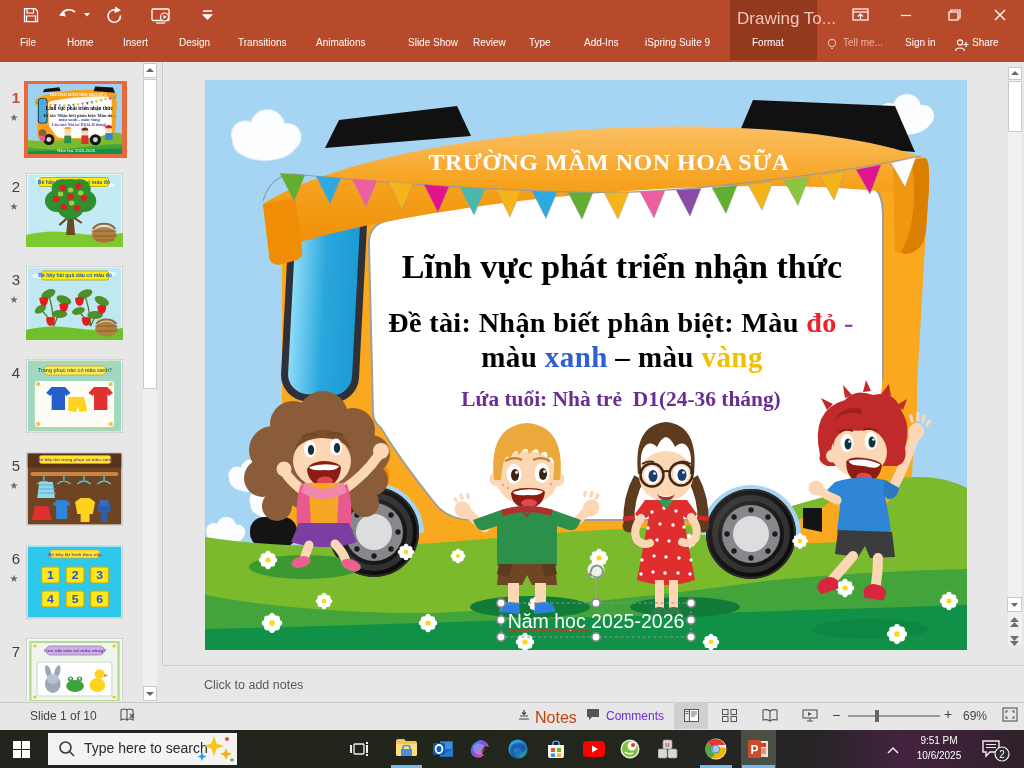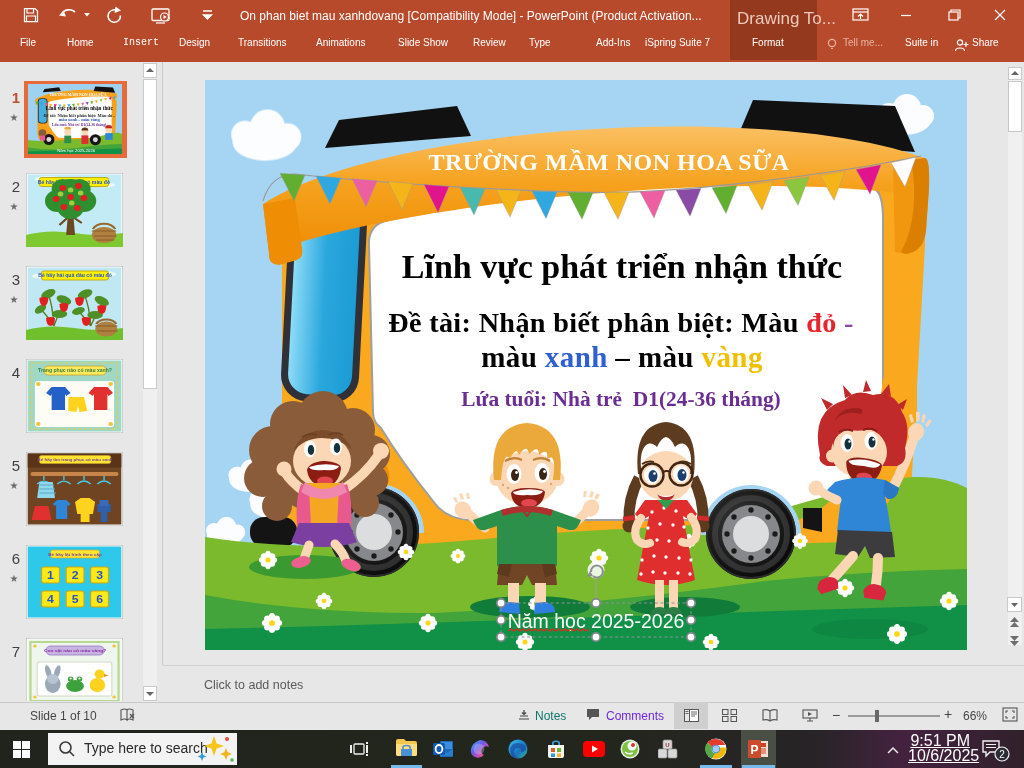--- a/index.html
+++ b/index.html
@@ -27,21 +27,20 @@
   
   #taskbar { position:absolute; left:0; top:730px; width:1024px; height:38px; background:linear-gradient(90deg,#21241c 0%,#23261d 60%,#282427 80%,#44223f 88%,#3a2136 94%,#302129 100%); }
   #searchbox { position:absolute; left:48px; top:733px; width:189px; height:32px; background:#f3f3f3; }
 </style>
 </head>
 <body>
 <div id="app">
 
   <div id="ribbon"></div>
   <div id="ctxtab"></div>
-  <div class="ttl" style="left:240px;">On phan biet mau xanhdovang [Compatibility Mode] - PowerPoint (Product Activation...</div>
   <div class="ttl" style="left:737px; color:#efc9bb; font-size:17px;">Drawing To...</div>
 
   <svg class="abs" style="left:0px;top:3px;" width="215" height="24" viewBox="0 0 215 24">
     <g fill="none" stroke="#fff" stroke-width="1.3">
       <path d="M24.5,5.5 h10.5 l2.5,2.5 v10.5 h-13 v-13 z" stroke-width="1.25"></path>
       <path d="M27,5.5 v4.5 h6.5 v-4.5 M26.5,18.5 v-5.5 h9 v5.5" stroke-width="1.2"></path>
       <path d="M75,9 C 71,5.5 64,6 61.5,11.5" stroke-width="1.7"></path>
       <path d="M117,7.5 a6.2,6.2 0 1 0 3.4,5" stroke-width="1.6"></path>
       <rect x="152" y="6" width="17" height="11.5" rx="1"></rect>
       <path d="M156,20 h9" stroke-width="1.2"></path>
@@ -61,32 +60,32 @@
       <path d="M15.5,13 v-4.5 M13,10.5 l2.5,-2.5 2.5,2.5" stroke-width="1.1"></path>
       <path d="M56,9.5 h10"></path>
       <rect x="104" y="6" width="9" height="8"></rect>
       <path d="M106,6 v-2 h9 v8 h-2"></path>
       <path d="M150,4 l10,10 M160,4 l-10,10" stroke-width="1.3"></path>
     </g>
   </svg>
 
   <div class="tab" style="left:20px;">File</div>
   <div class="tab" style="left:67px;">Home</div>
-  <div class="tab" style="left:123px;font-family:Liberation Mono, monospace;">Insert</div>
+  <div class="tab" style="left:123px;">Insert</div>
   <div class="tab" style="left:179px;">Design</div>
   <div class="tab" style="left:238px;">Transitions</div>
   <div class="tab" style="left:316px;">Animations</div>
-  <div class="tab" style="left:398px;">Slide Show</div>
+  <div class="tab" style="left:408px;">Slide Show</div>
   <div class="tab" style="left:473px;">Review</div>
   <div class="tab" style="left:529px;">Type</div>
-  <div class="tab" style="left:596px;">Add-Ins</div>
-  <div class="tab" style="left:645px;">iSpring Suite 7</div>
+  <div class="tab" style="left:584px;">Add-Ins</div>
+  <div class="tab" style="left:645px;">iSpring Suite 9</div>
   <div class="tab" style="left:752px;">Format</div>
   <div class="tab" style="left:843px; color:#e8b3a2;">Tell me...</div>
-  <div class="tab" style="left:905px;">Suite in</div>
+  <div class="tab" style="left:905px;">Sign in</div>
   <div class="tab" style="left:972px;">Share</div>
   <svg class="abs" style="left:824px;top:37px;" width="16" height="16" viewBox="0 0 16 16">
     <g stroke="#e8b3a2" fill="none" stroke-width="1.2">
       <circle cx="8" cy="6" r="3.6"></circle>
       <path d="M6.5,9.5 h3 M7,11.5 h2"></path>
     </g>
   </svg>
   <svg class="abs" style="left:954px;top:38px;" width="16" height="14" viewBox="0 0 16 14">
     <g stroke="#fff" fill="none" stroke-width="1.2">
       <circle cx="6" cy="4.5" r="2.6"></circle>
@@ -750,21 +749,21 @@
     <g stroke="#555" fill="none" stroke-width="1.1">
       <path d="M3,3 q4,-2 6,0 v10 q-2,-2 -6,0 z M9,3 q2,-2 6,0 v10 q-4,-2 -6,0"></path>
       <path d="M12,7 l4,4 M16,7 l-4,4" stroke-width="1.3"></path>
     </g>
   </svg>
   <svg class="abs" style="left:517px;top:708px;" width="14" height="14" viewBox="0 0 14 14">
     <g stroke="#444" stroke-width="1.2" fill="none">
         <path d="M2,11 h10 M3,8 h8 M7,2 v4 M5,4.5 l2,2 2,-2"></path>
       </g>
   </svg>
-  <div class="abs" style="left:535px;top:709px;font-size:12px;color:#0f766e;">Notes</div>
+  <div class="abs" style="left:535px;top:709px;font-size:16px;color:#c2410c;">Notes</div>
   <svg class="abs" style="left:586px;top:708px;" width="15" height="14" viewBox="0 0 15 14">
     <path d="M1,1 h12 v8 h-7 l-3,3 v-3 h-2 z" fill="#555"></path>
   </svg>
   <div class="abs" style="left:606px;top:709px;font-size:12px;color:#6d28d9;">Comments</div>
 
   <div class="abs" style="left:674px;top:702px;width:34px;height:27px;background:#cfcfcf;"></div>
   <svg class="abs" style="left:684px;top:709px;" width="15" height="13" viewBox="0 0 15 13">
     <rect x="0.5" y="0.5" width="14" height="12" fill="#fff" stroke="#555"></rect>
     <rect x="0.5" y="0.5" width="5" height="12" fill="#e8e8e8" stroke="#555"></rect>
     <path d="M1.5,2.5 h3 M1.5,4.5 h3 M7,3 h6 M7,5 h6 M7,7 h4" stroke="#555" stroke-width="0.9"></path>
@@ -788,21 +787,21 @@
       <rect x="1" y="1" width="14" height="8"></rect>
       <path d="M5,12 h6 M8,9 v3"></path>
     </g>
     <path d="M6,3 l4,2 -4,2 z" fill="#555"></path>
   </svg>
 
   <div class="abs" style="left:832px;top:707px;font-size:14px;color:#444;">−</div>
   <div class="abs" style="left:848px;top:715px;width:92px;height:1.5px;background:#9a9a9a;"></div>
   <div class="abs" style="left:875px;top:710px;width:4px;height:12px;background:#686868;"></div>
   <div class="abs" style="left:944px;top:706px;font-size:14px;color:#444;">+</div>
-  <div class="abs" style="left:963px;top:709px;font-size:12px;color:#454545;">66%</div>
+  <div class="abs" style="left:963px;top:709px;font-size:12px;color:#454545;">69%</div>
   <svg class="abs" style="left:1002px;top:707px;" width="16" height="15" viewBox="0 0 16 15">
     <g fill="none" stroke="#555" stroke-width="1.1">
       <rect x="1" y="1" width="14" height="13"></rect>
       <path d="M4,6 v-2 h2 M10,4 h2 v2 M12,9 v2 h-2 M6,11 h-2 v-2"></path>
     </g>
   </svg>
 
   <div id="taskbar"></div>
 
   <svg class="abs" style="left:13px;top:741px;" width="17" height="17" viewBox="0 0 17 17">
@@ -929,21 +928,21 @@
     <path d="M9,2 h11 v16 h-11 z" fill="#f8ddd4"></path>
     <rect x="13" y="4" width="5" height="4" fill="#d04423"></rect>
     <path d="M12,10 h6 M12,12 h6 M12,14 h6" stroke="#d04423" stroke-width="1"></path>
     <rect x="0" y="1" width="13" height="18" rx="1" fill="#cb4b2c"></rect>
     <text x="6.5" y="15" font-size="12" font-weight="bold" fill="#fff" text-anchor="middle" font-family="Liberation Sans, sans-serif">P</text>
   </svg>
 
   <svg class="abs" style="left:886px;top:745px;" width="14" height="10" viewBox="0 0 14 10">
     <path d="M2,8 l5,-5 5,5" fill="none" stroke="#e8e8e8" stroke-width="1.5"></path>
   </svg>
-  <div class="abs" style="left:908px;top:733px;width:62px;text-align:right;font-size:16px;color:#fff;line-height:15px;text-decoration:underline;">9:51 PM<br>10/6/2025</div>
+  <div class="abs" style="left:908px;top:733px;width:62px;text-align:center;font-size:10px;color:#fff;line-height:15px;">9:51 PM<br>10/6/2025</div>
   <svg class="abs" style="left:982px;top:740px;" width="28" height="22" viewBox="0 0 28 22">
     <path d="M1,1 h16 v11 h-9 l-4,4 v-4 h-3 z" fill="none" stroke="#f0f0f0" stroke-width="1.4"></path>
     <path d="M4,4.5 h10 M4,7.5 h10" stroke="#f0f0f0" stroke-width="1.2"></path>
     <circle cx="20" cy="14" r="7" fill="#2b2b33" stroke="#f0f0f0" stroke-width="1.2"></circle>
     <text x="20" y="18" font-size="10" fill="#fff" text-anchor="middle">2</text>
   </svg>
 
 </div>
 
 </body></html>

